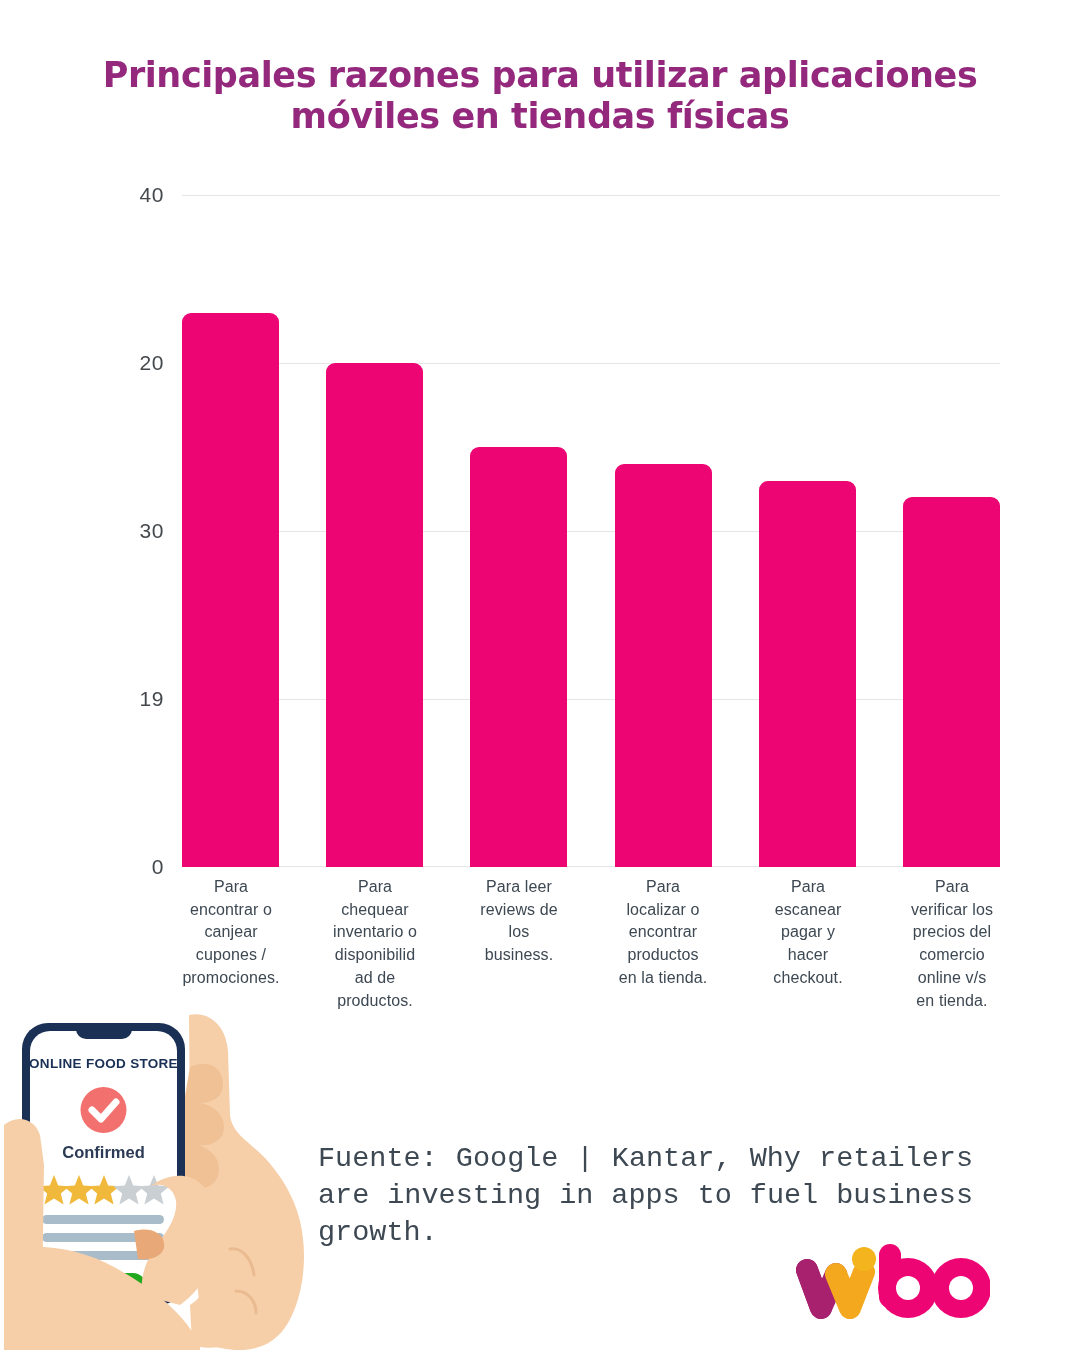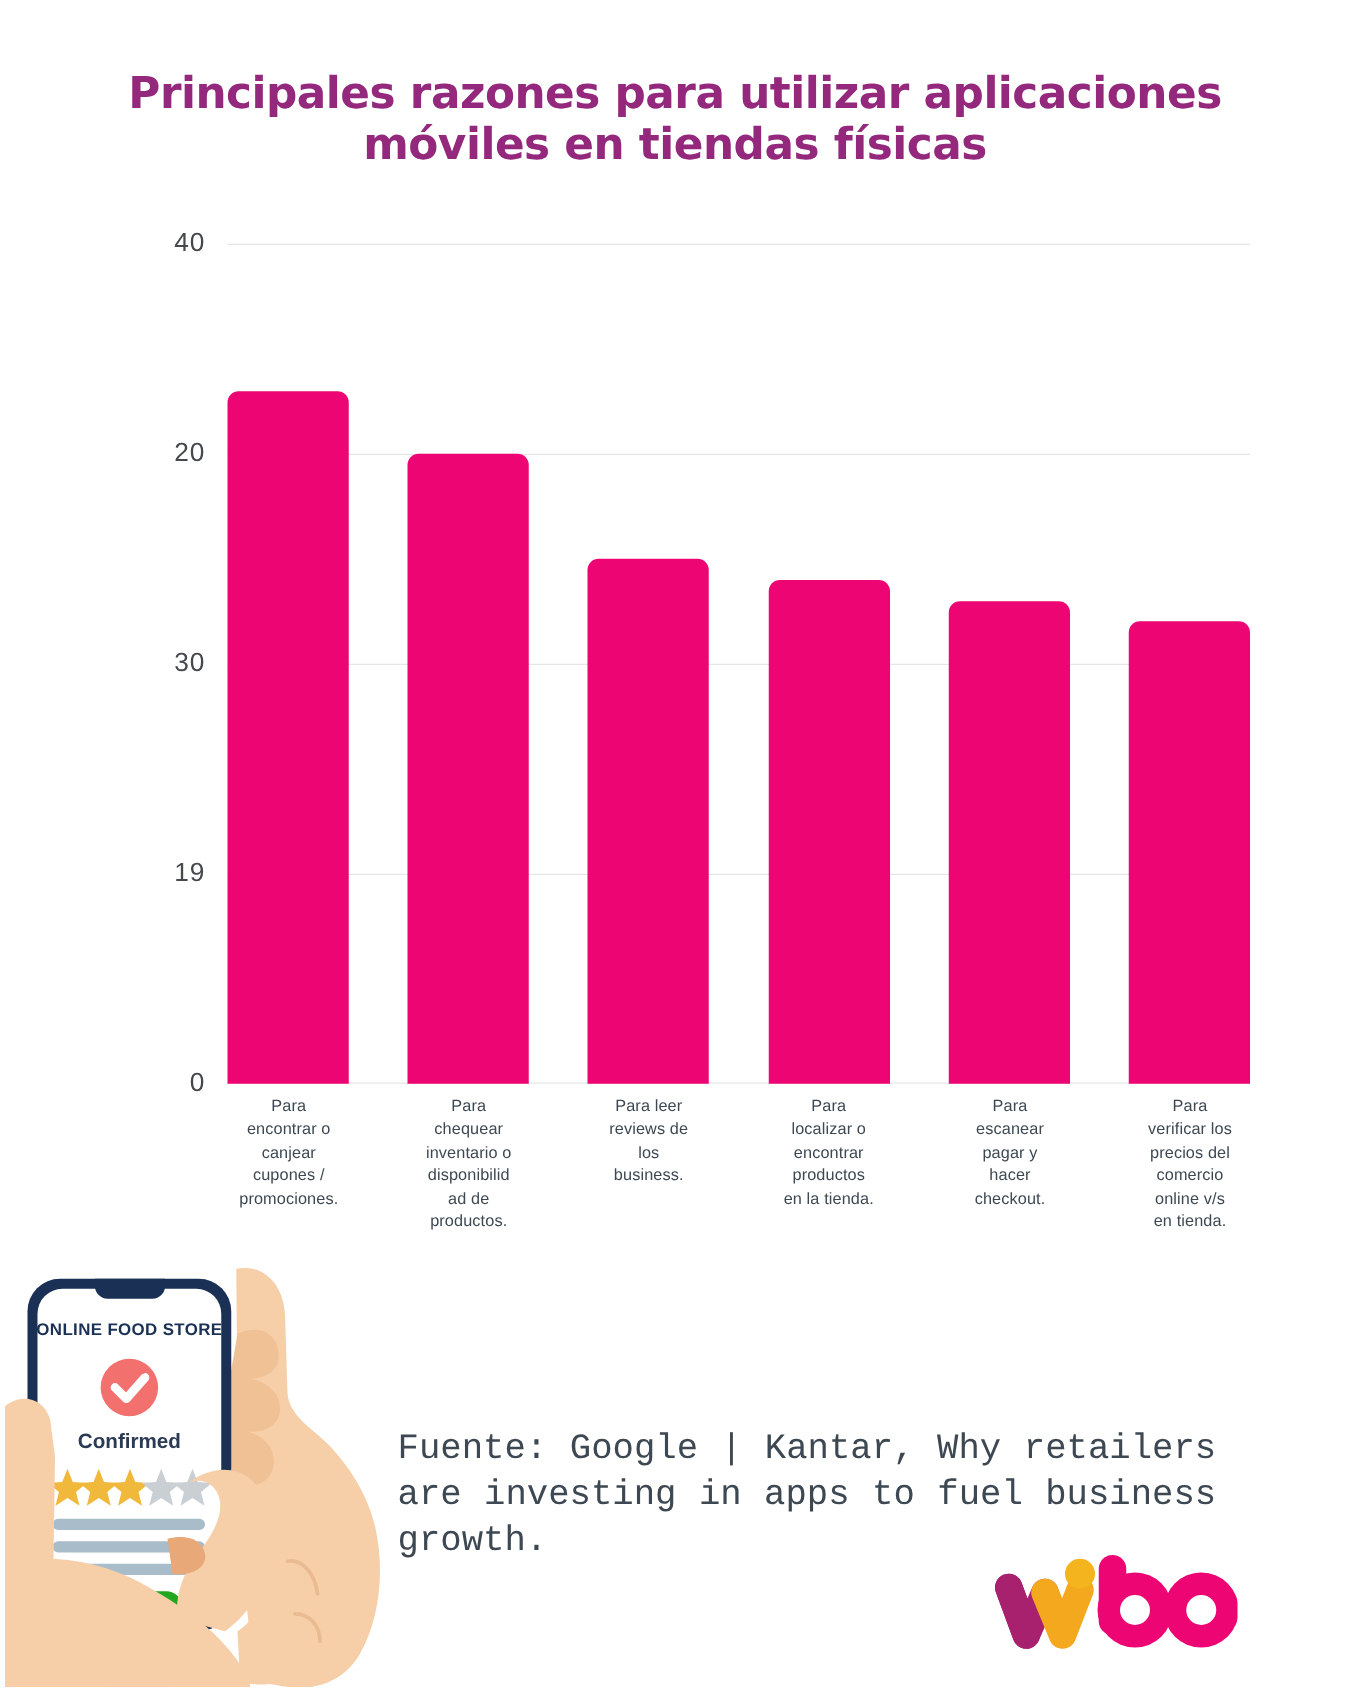--- a/index.html
+++ b/index.html
@@ -96,21 +96,21 @@
     width: 818px;
     height: 160px;
   }
 
   .xlabel {
     position: absolute;
     top: 0;
     width: 138px;
     text-align: center;
     font-family: "Liberation Sans", sans-serif;
-    font-size: 13px;
+    font-size: 16px;
     line-height: 1.42;
     color: #3d4852;
     letter-spacing: 0.1px;
     white-space: pre-line;
   }
 
   
   .source {
     position: absolute;
     left: 318px;

